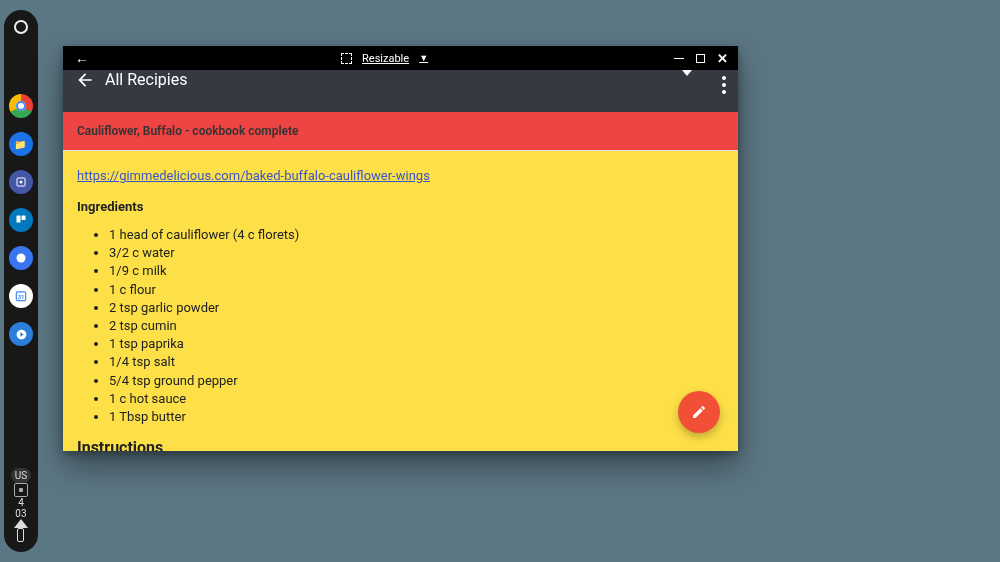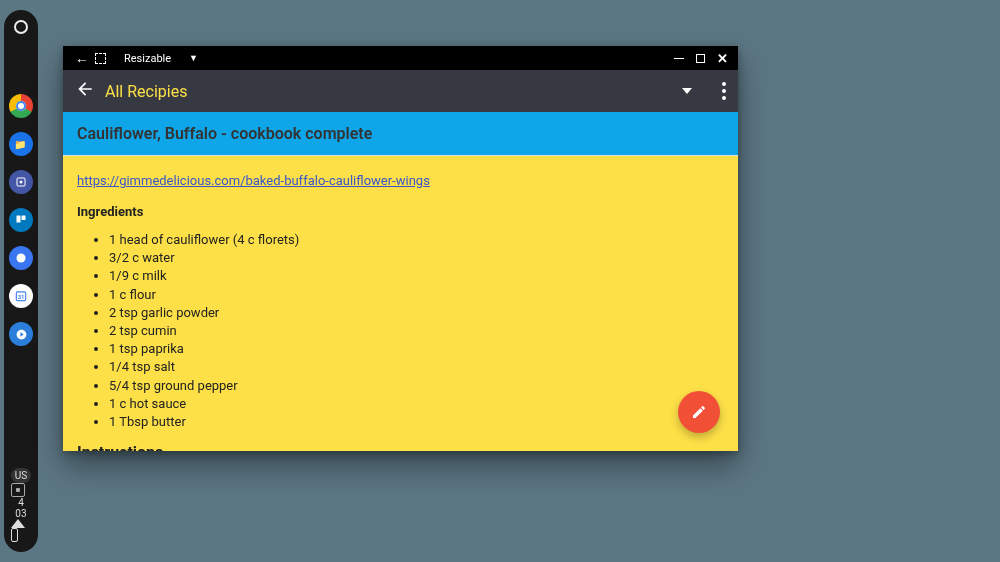--- a/index.html
+++ b/index.html
@@ -69,20 +69,21 @@
     .shelf-purple { background: #4456a6; }
     .shelf-trello { background: #0079bf; }
     .shelf-signal { background: #3a76f0; }
     .shelf-cal { background: #fff; }
     .shelf-cal svg { width: 14px; height: 14px; }
     .shelf-music { background: #2b7fdb; }
 
     .shelf-status {
       display: flex;
       flex-direction: column;
+      align-items: center;
       margin-top: auto;
     }
     .shelf-pill {
       background: #333;
       border-radius: 10px;
       font-size: 10px;
       color: #ddd;
       padding: 2px 4px;
       min-width: 18px;
       text-align: center;
@@ -137,45 +138,47 @@
       padding: 0 6px;
     }
     .titlebar-back {
       font-size: 14px;
       padding: 0 6px;
       cursor: pointer;
     }
     .titlebar-center {
       flex: 1;
       display: flex;
-      align-items: center;
-      gap: 18px;
+      justify-content: center;
+      align-items: center;
+      gap: 10px;
+      text-decoration: underline;
     }
     .resize-icon {
       width: 11px; height: 11px;
       border: 1px dashed #fff;
       display:inline-block;
     }
     .titlebar-controls {
       display: flex;
       gap: 12px;
       font-size: 13px;
       align-items: center;
       padding-right: 4px;
     }
     .win-min { width: 10px; border-bottom: 1.5px solid #fff; }
     .win-max { width: 9px; height: 9px; border: 1.5px solid #fff; }
     .win-close { font-family: Arial; font-weight: bold; }
 
     .action-bar {
       height: 42px;
       background: #363842;
-      color: #fde047;
-      display: flex;
-      align-items: center;
+      color: #ffffff;
+      display: flex;
+      align-items: flex-start;
       padding: 0 10px;
     }
     .ab-back {
       padding: 0 10px 0 2px;
       cursor: pointer;
     }
     .ab-back svg { width: 20px; height: 20px; fill: #fff; }
     .ab-title {
       font-size: 16px;
       flex: 1;
@@ -191,23 +194,23 @@
     .ab-more {
       display: flex;
       flex-direction: column;
       gap: 3px;
       cursor: pointer;
       padding: 6px 2px;
     }
     .ab-more span { width: 4px; height: 4px; background: #fff; border-radius: 50%; }
 
     .recipe-header {
-      background: #0ea5e9;
+      background: #ef4444;
       padding: 12px 14px;
-      font-size: 16px;
+      font-size: 12px;
       font-weight: 600;
       color: #333;
       border-bottom: 1px solid #e1e1e1;
     }
 
     .content {
       flex: 1;
       background: #fde047;
       overflow-y: auto;
       padding: 14px 14px 14px 14px;

